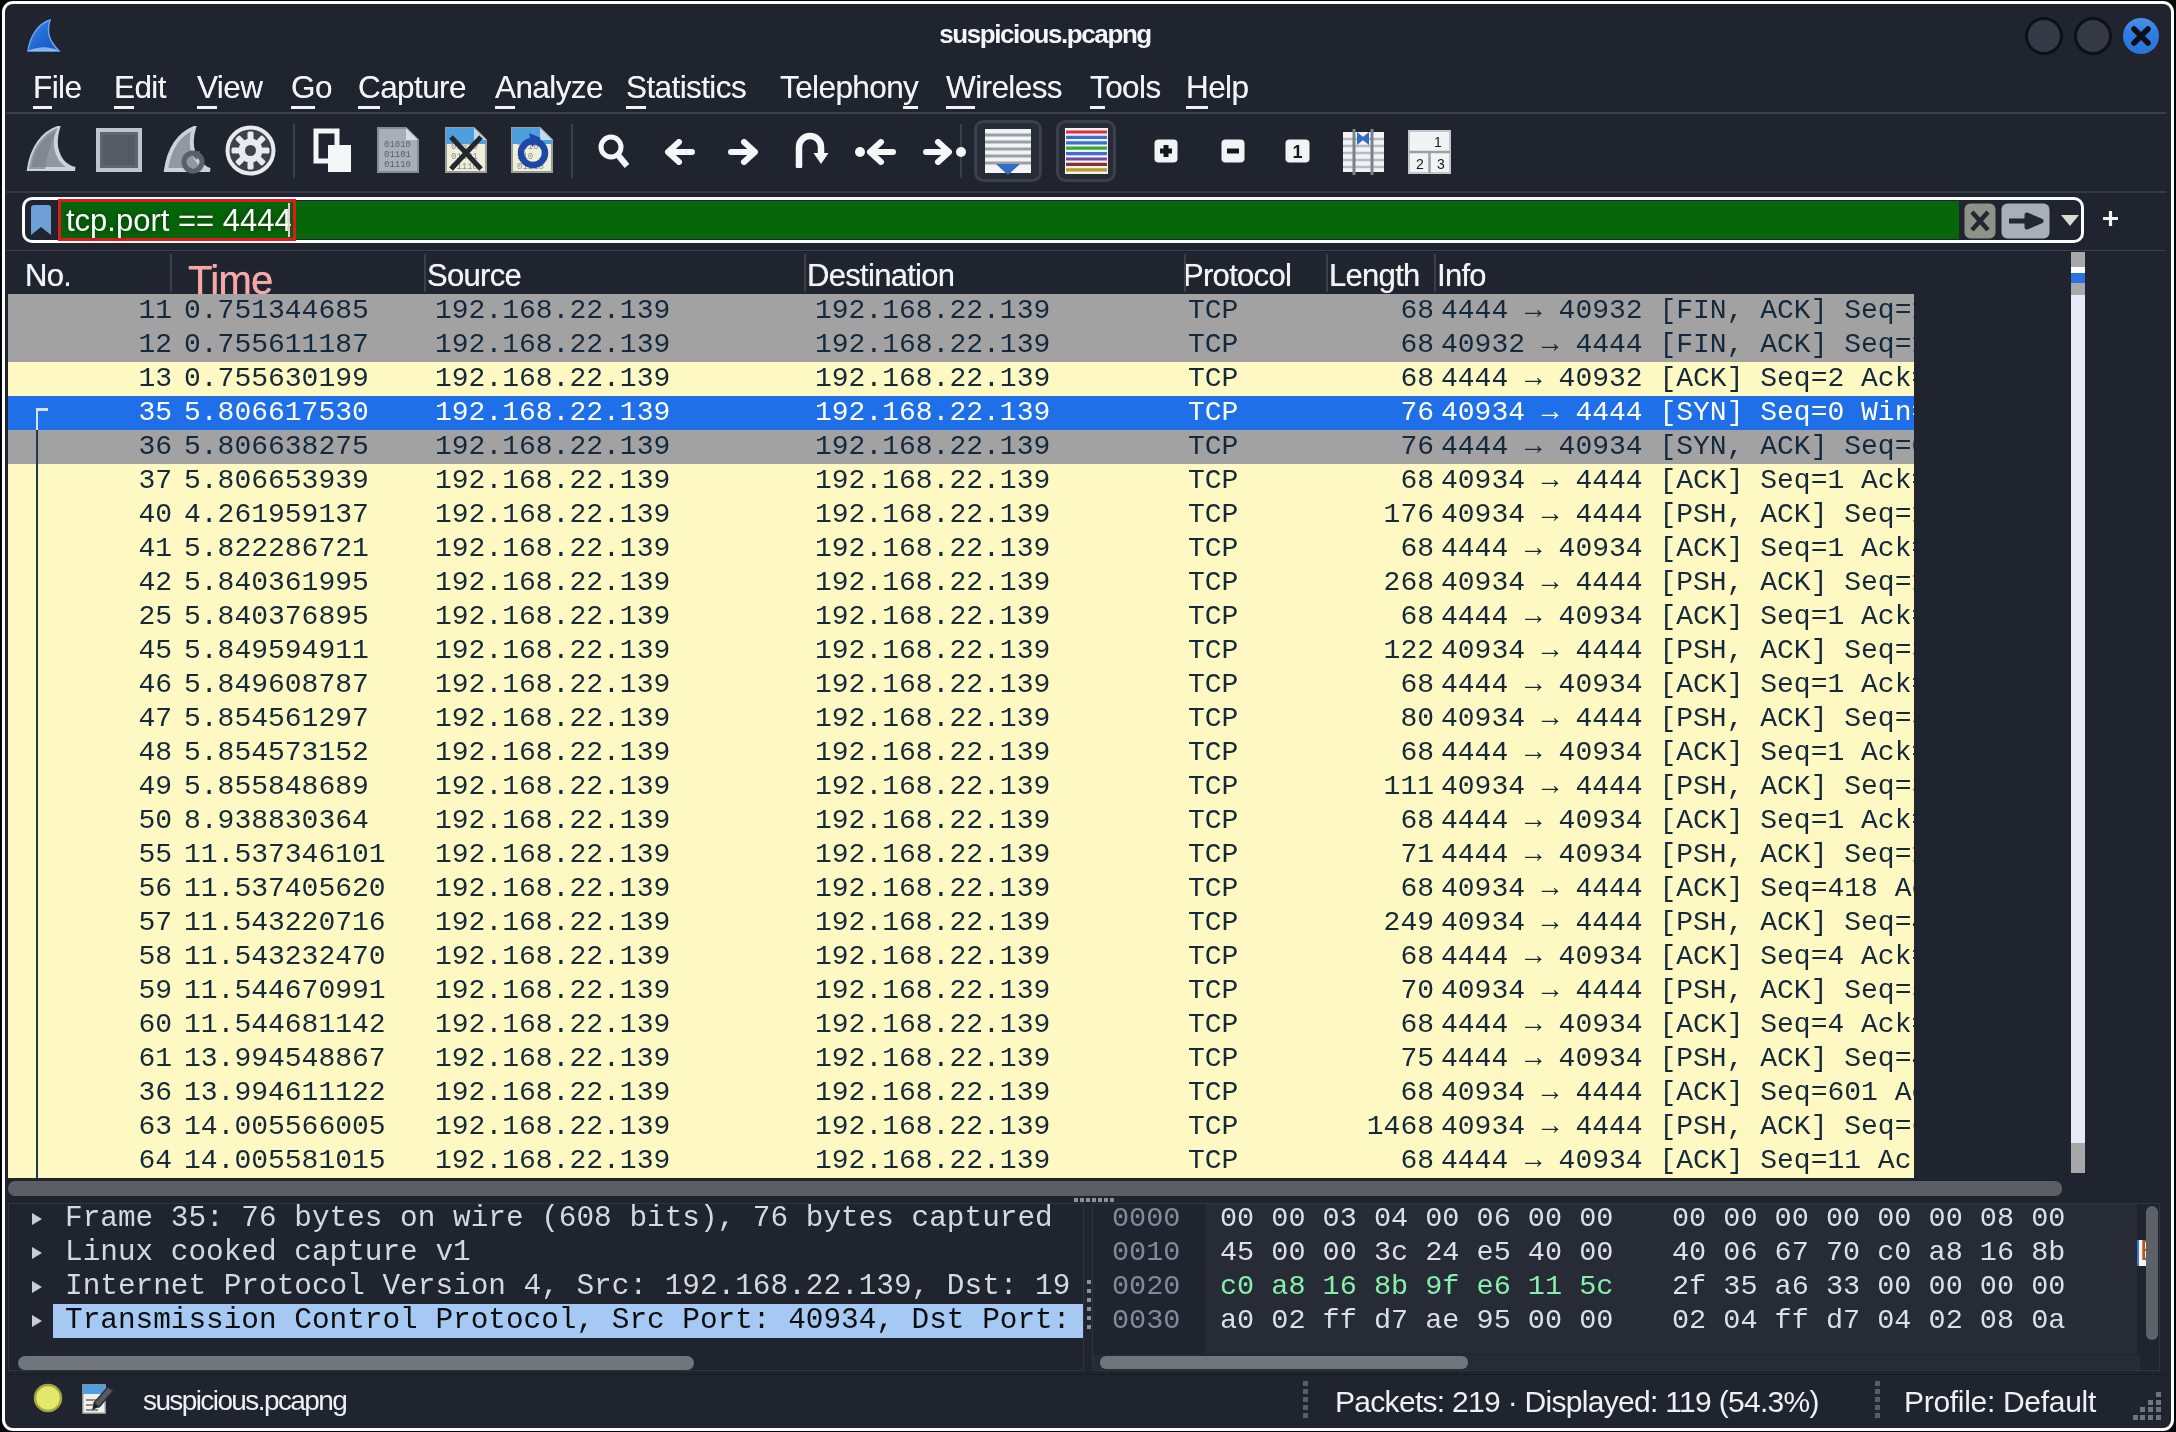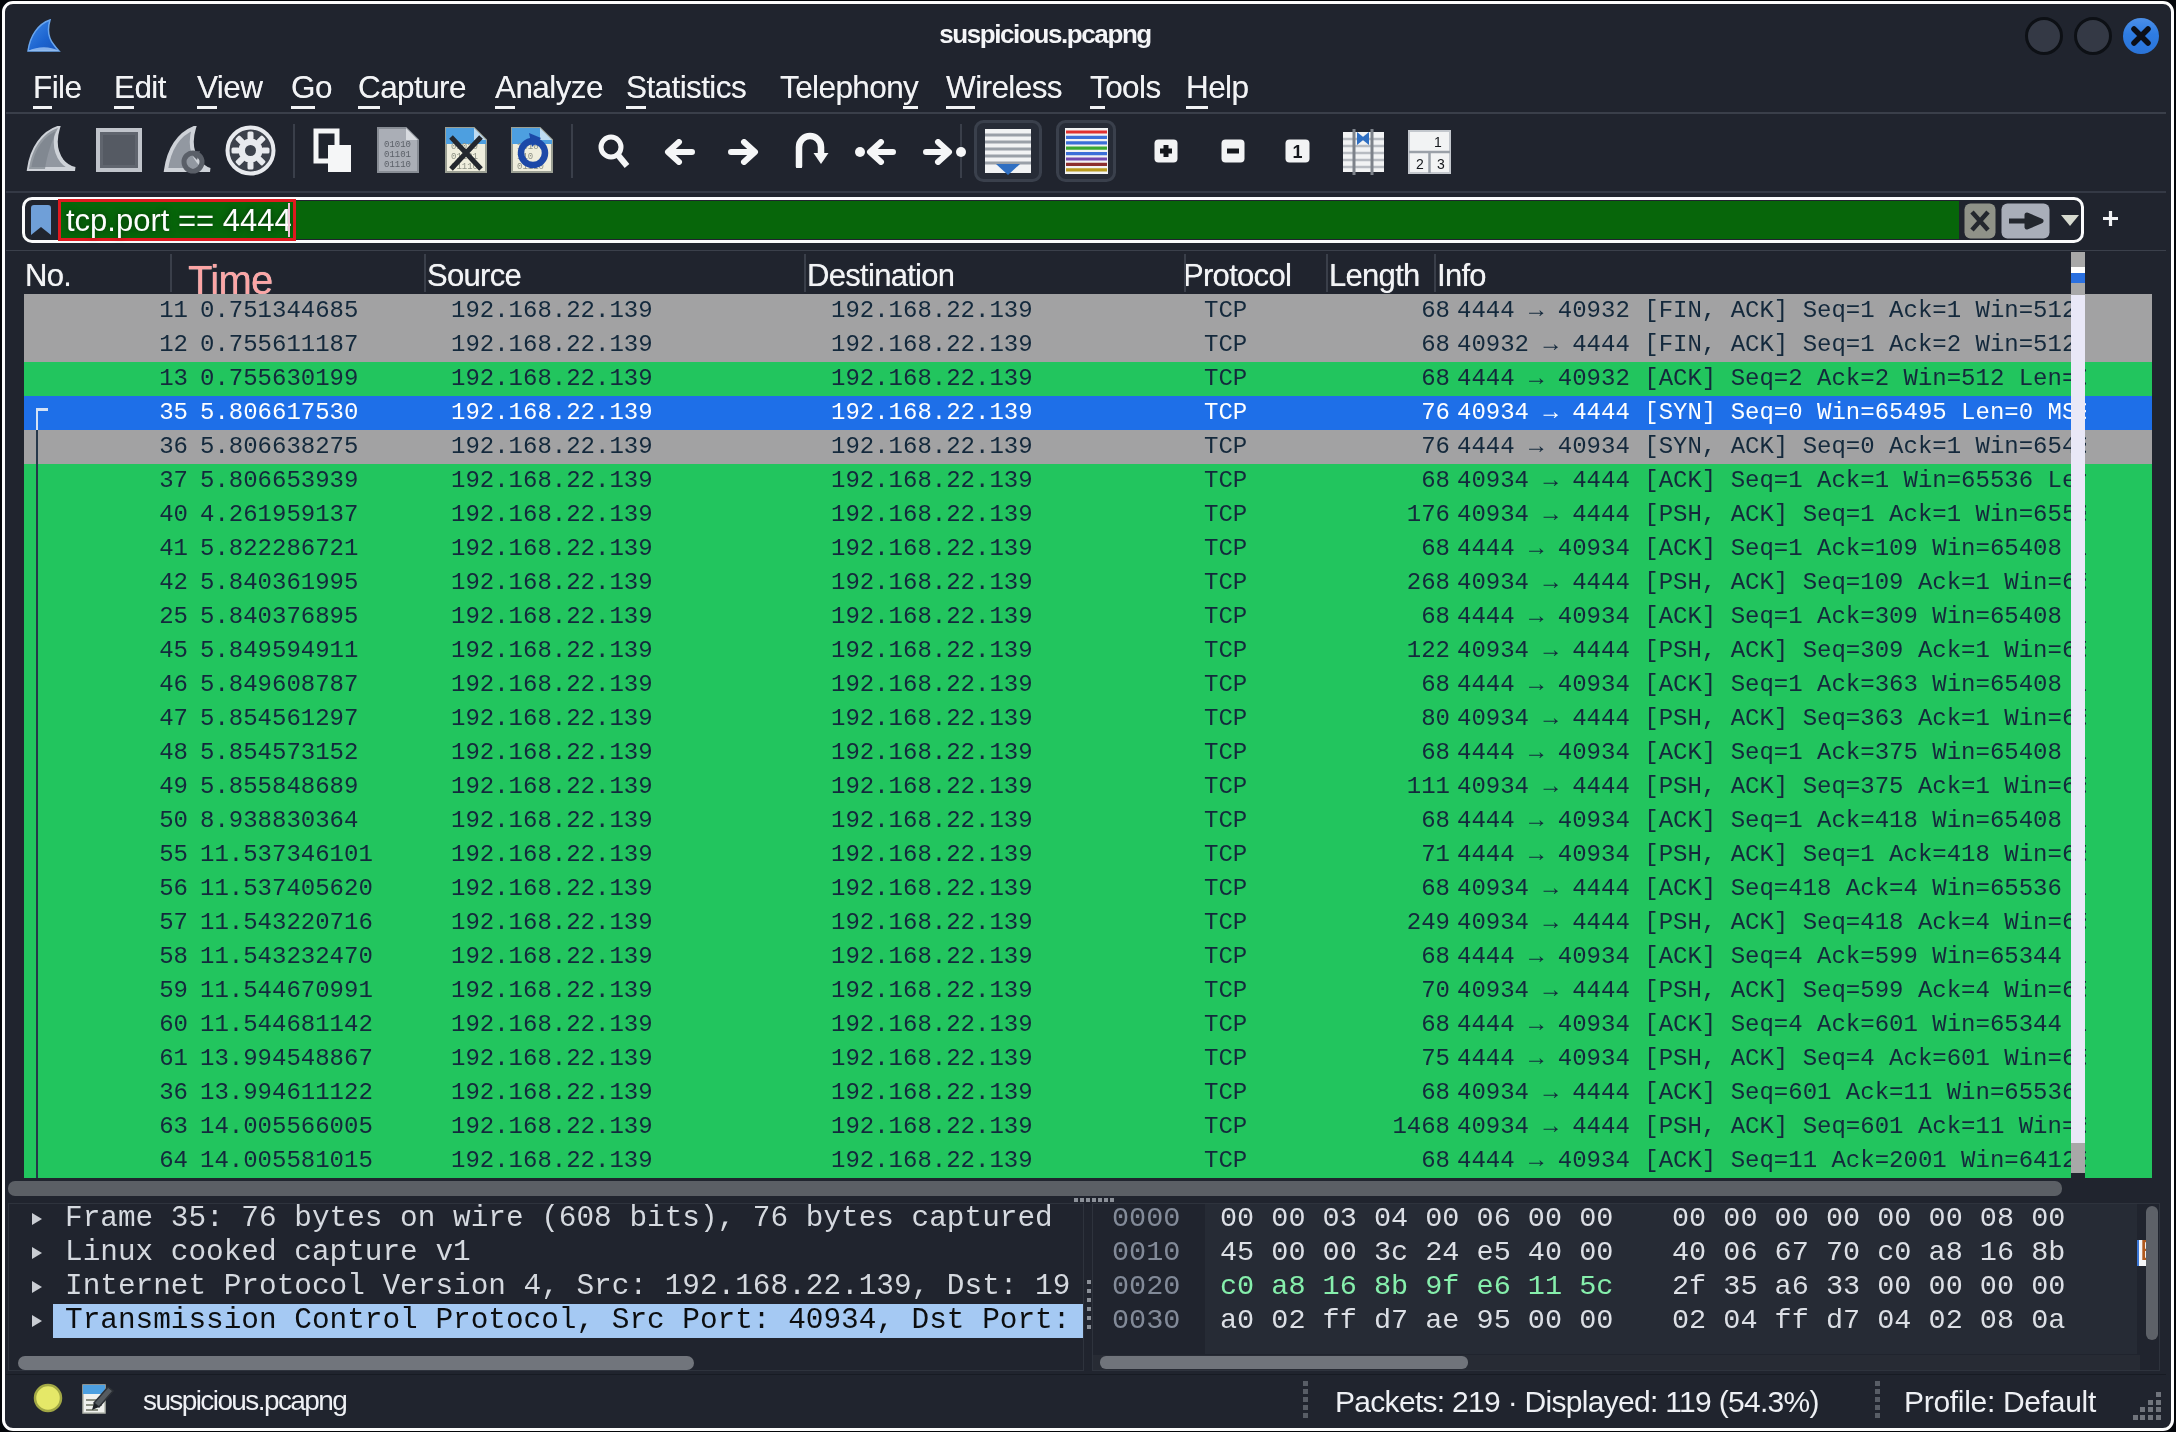--- a/index.html
+++ b/index.html
@@ -5,27 +5,27 @@
 body{font-family:"Liberation Sans",sans-serif;position:relative}
 .abs{position:absolute}
 #frame{left:2px;top:1px;width:2172px;height:1430px;border:3px solid #fdfdfd;border-radius:11px;background:#20242e;overflow:hidden}
 .sans{font-family:"Liberation Sans",sans-serif}
 .mono{font-family:"Liberation Mono",monospace}
 
 .mi{position:absolute;top:0;color:#f2f3f5;font-size:31.5px;letter-spacing:-0.6px;white-space:pre;text-shadow:0 0 0.6px rgba(242,243,245,0.6)}
 .mi u{text-decoration:none;border-bottom:3px solid #f2f3f5;padding-bottom:1px}
 .sep{position:absolute;background:#3a3f4a}
 
-.trow{position:absolute;left:24px;width:2128px;height:34px;overflow:hidden;font-size:24px;line-height:34px;white-space:pre}
+.trow{position:absolute;left:8px;width:1906px;height:34px;overflow:hidden;font-size:28px;line-height:34px;white-space:pre}
 .trow span{position:absolute;top:0}
 .c-no{left:0;width:164px;text-align:right}
 .c-ti{left:176px}.c-sr{left:427px}.c-de{left:807px}.c-pr{left:1180px}
 .c-le{left:1270px;width:156px;text-align:right}
 .c-in{left:1433px;width:629px;overflow:hidden}
-.bg-g{background:#a2a2a3}.bg-l{background:#22c55e}
+.bg-g{background:#a2a2a3}.bg-l{background:#fef9c3}
 .bg-s{background:#1e6fe8;color:#fdfeff}
 .fg{color:#14293c}
 .hx{position:absolute;white-space:pre;font-size:29px;line-height:34px}
 </style></head>
 <body>
 <div class="abs" id="frame"></div>
 <svg class="abs" style="left:26px;top:19px" width="35" height="34" viewBox="0 0 35 34">
     <defs>
       <linearGradient id="fg1" x1="0" y1="0" x2="1" y2="1">
         <stop offset="0" stop-color="#3f8be8"></stop>

